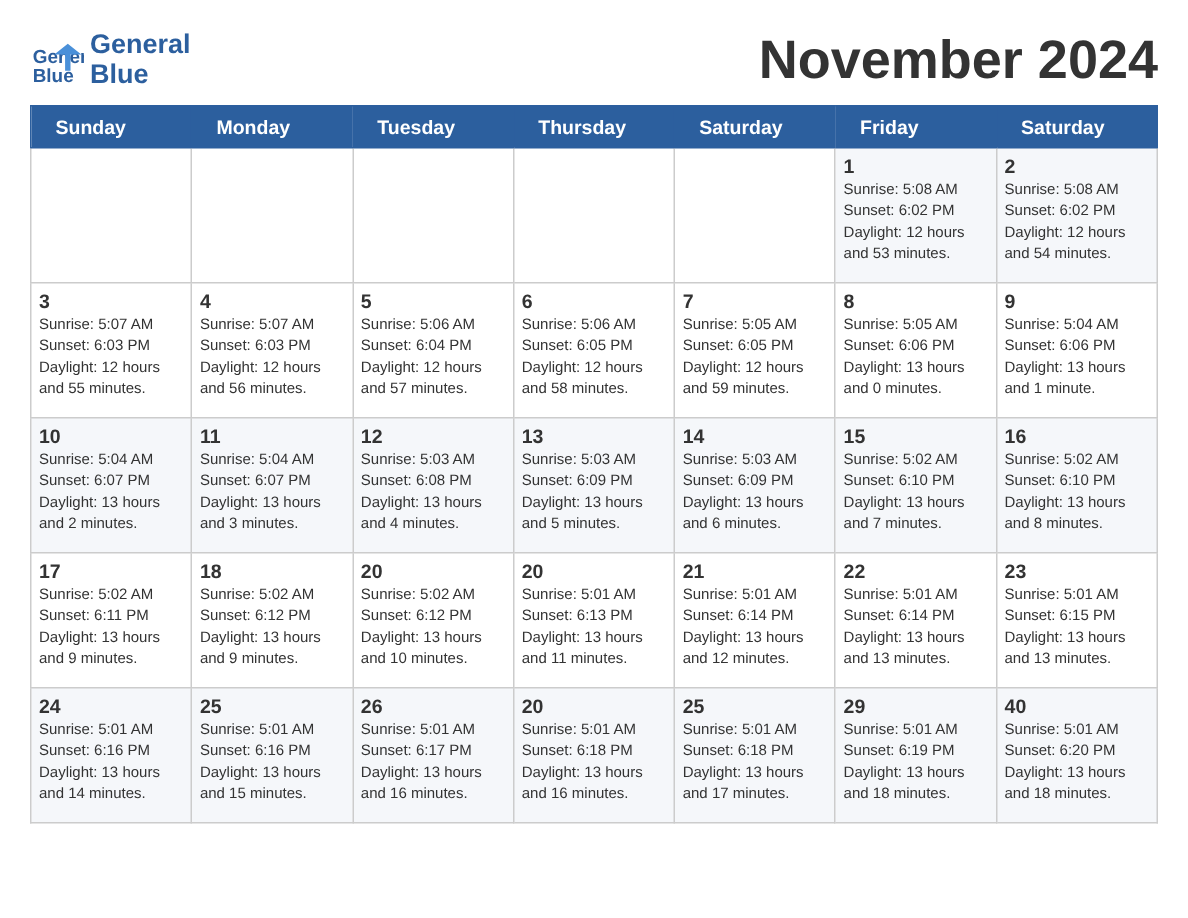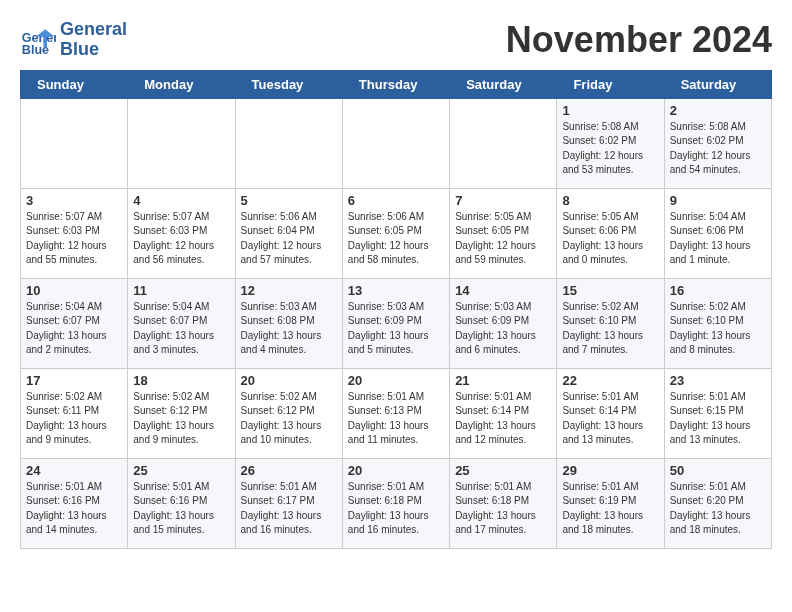--- a/index.html
+++ b/index.html
@@ -331,21 +331,21 @@
 and 17 minutes.</div>
         </td>
         <td>
           <span class="day-num">29</span>
           <div class="day-info" style="white-space: pre-line;">Sunrise: 5:01 AM
 Sunset: 6:19 PM
 Daylight: 13 hours
 and 18 minutes.</div>
         </td>
         <td>
-          <span class="day-num">50</span>
+          <span class="day-num">40</span>
           <div class="day-info" style="white-space: pre-line;">Sunrise: 5:01 AM
 Sunset: 6:20 PM
 Daylight: 13 hours
 and 18 minutes.</div>
         </td>
       </tr>
     </tbody>
 </table>
 
 </body></html>

